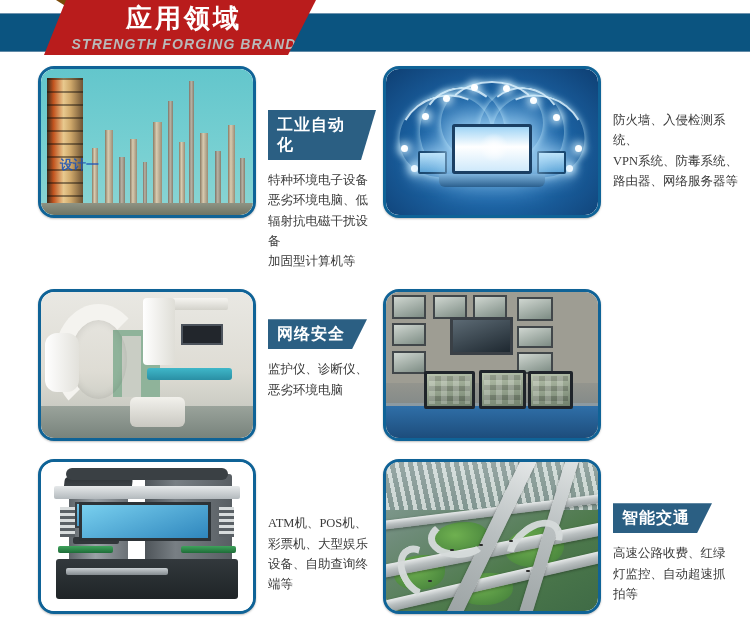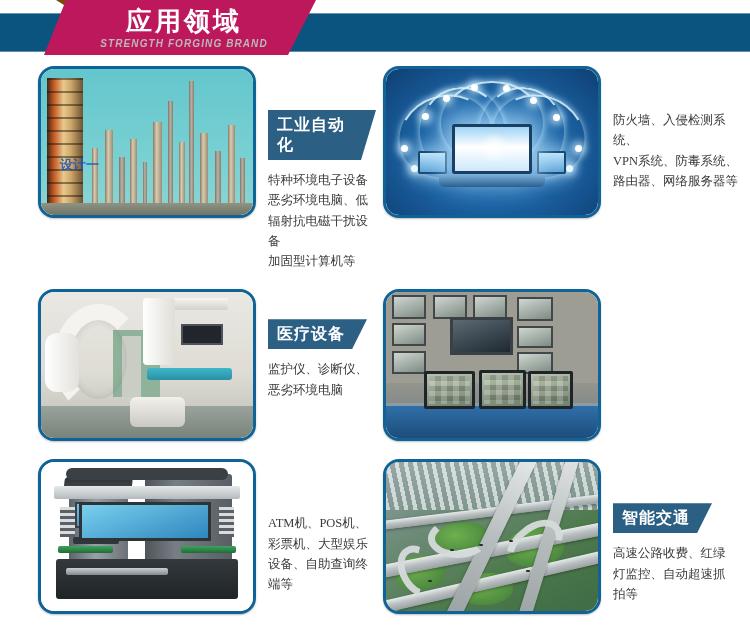--- a/index.html
+++ b/index.html
@@ -56,39 +56,39 @@
     width: 0; height: 0;
     border-top: 14px solid #7a4a09;
     border-right: 24px solid transparent;
   }
   .banner-ribbon {
     position: absolute;
     left: 44px;
     top: 0;
     width: 272px;
     height: 55px;
-    background: #be185d;
+    background: #b91c1c;
     clip-path: polygon(22px 0, 100% 0, calc(100% - 28px) 100%, 0 100%);
     display: flex;
     flex-direction: column;
     align-items: center;
     justify-content: center;
     padding-left: 8px;
   }
   .banner-title {
     color: #ffffff;
     font-size: 26px;
     font-weight: bold;
     letter-spacing: 3px;
     line-height: 1.05;
     margin-top: 2px;
   }
   .banner-subtitle {
     color: #b9b9b9;
-    font-size: 10px;
+    font-size: 14px;
     font-weight: bold;
     font-style: italic;
     letter-spacing: 1.1px;
     margin-top: 3px;
   }
 
   
   .grid {
     position: relative;
     width: 750px;
@@ -608,21 +608,21 @@
             <div class="md-table"></div>
             <div class="md-column"></div>
             <div class="md-carm"></div>
             <div class="md-carm-block"></div>
             <div class="md-base"></div>
           </div>
         </div>
       </div>
       <div class="card-text tight">
         <div class="badge-wrap">
-          <div class="badge">医疗设备</div>
+          <div class="badge">网络安全</div>
           <div class="badge-underline" style="width:88px"></div>
         </div>
         <div class="card-body">监护仪、诊断仪、
 恶劣环境电脑</div>
       </div>
     </div>
 
     <div class="card card-right">
       <div class="thumb-frame">
         <div class="thumb-inner">

